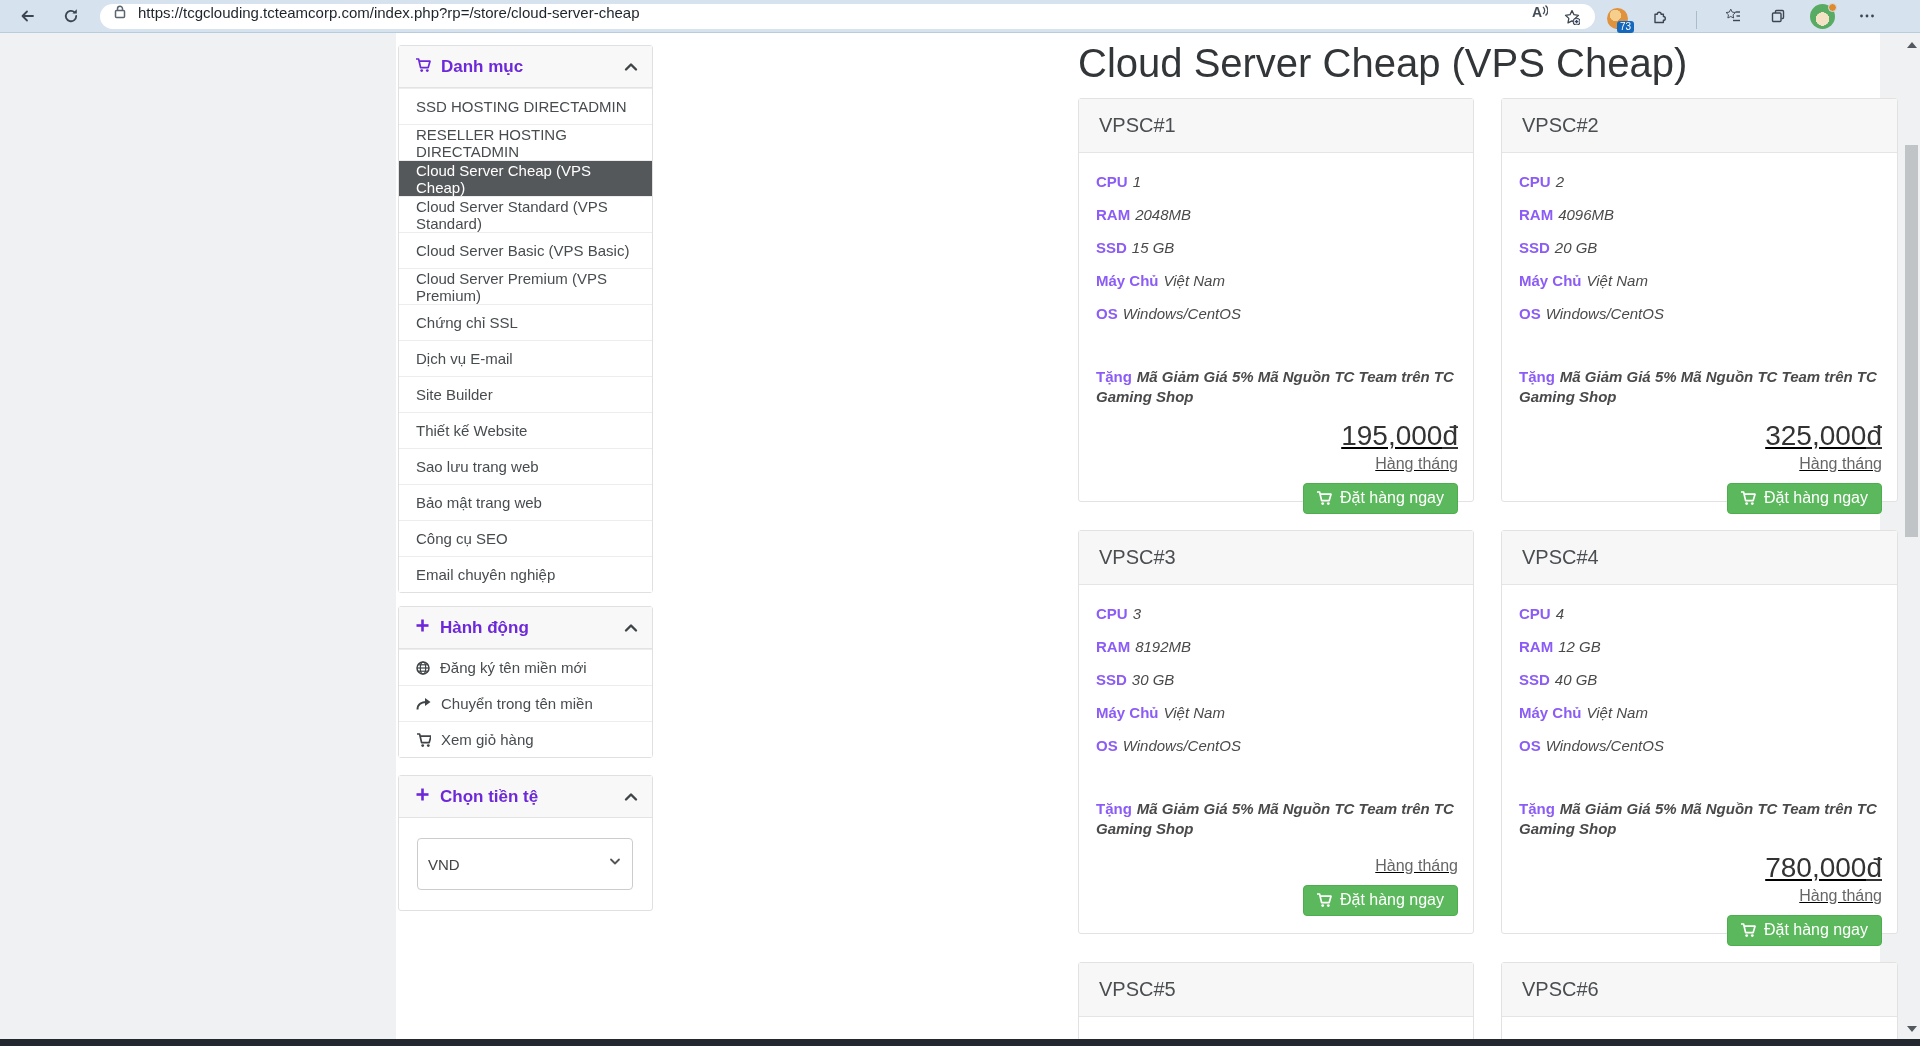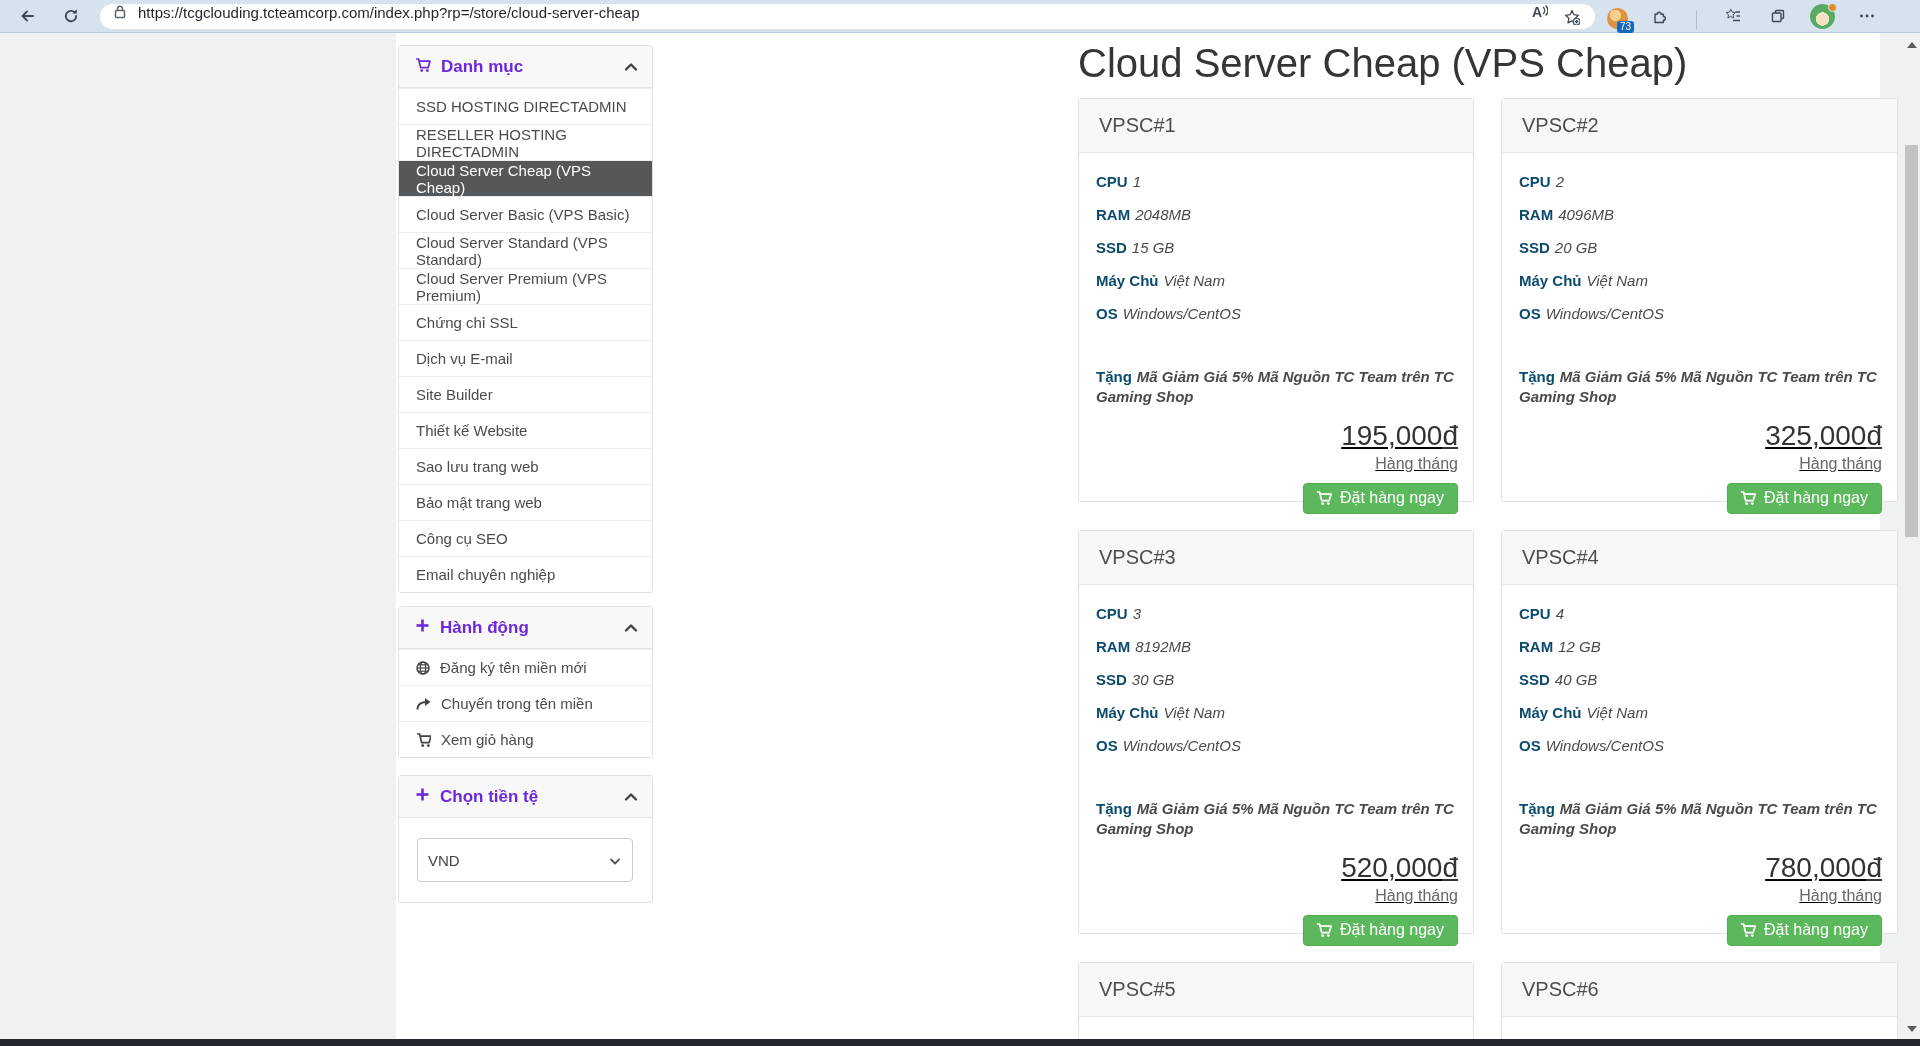--- a/index.html
+++ b/index.html
@@ -47,40 +47,40 @@
   .panel-head .chev { margin-left:auto; color:#3f4447; display:flex; }
   .pitem { height:36px; display:flex; align-items:center; padding:0 10px 0 17px;
     font-size:15px; color:#474c4f; border-top:1px solid #ededed; background:#fff; }
   .pitem:first-of-type { border-top:none; }
   .pitem.active { background:#55585a; color:#ffffff; }
   .pitem .ic { margin-right:10px; color:#3f4447; display:flex; flex:0 0 auto; }
   .panel-cats { top:12px; }
   .panel-actions { top:573px; }
   .panel-currency { top:742px; }
   .currency-body { padding:20px 18px; }
-  .currency-body select { width:216px; height:44px; border:1px solid #ccc; border-radius:4px;
+  .currency-body select { width:216px; height:52px; border:1px solid #ccc; border-radius:4px;
     font-size:15px; color:#444; padding:0 10px; background:#fff;
     font-family:"Liberation Sans", sans-serif; appearance:none; -webkit-appearance:none;
     background-image:linear-gradient(45deg, transparent 49%, transparent 49%); }
   .sel-wrap { position:relative; width:216px; }
   .sel-wrap .chevd { position:absolute; right:12px; top:15px; pointer-events:none; color:#555; }
 
   
   .page-title { position:absolute; left:682px; top:8px; font-size:40px; font-weight:400;
     color:#333638; letter-spacing:0; }
   .cards { position:absolute; left:682px; top:65px; width:820px; display:grid;
     grid-template-columns:396px 397px; column-gap:27px; row-gap:28px; }
   .card { background:#fff; border:1px solid #e2e2e2; border-radius:3px; height:404px;
     display:flex; flex-direction:column; }
   .card.partial { height:404px; }
   .card-head { height:54px; flex:0 0 auto; background:#f7f7f7; border-bottom:1px solid #e5e5e5;
     display:flex; align-items:center; padding-left:20px; font-size:20px; color:#4a4e51; }
   .card-body { padding:19px 15px 0 17px; flex:1; display:flex; flex-direction:column; }
   .spec { font-size:15px; line-height:20px; margin-bottom:13px; color:#454545; }
-  .spec .lb { font-weight:700; color:#0c4a6e; margin-right:5px; }
+  .spec .lb { font-weight:700; color:#8b5cf6; margin-right:5px; }
   .spec em { font-style:italic; color:#4a4a4a; }
   .spec.gift { margin-top:30px; }
   .spec.gift em { font-weight:600; }
   .price-block { margin-top:auto; text-align:right;text-decoration:underline; }
   .price { font-size:28px; color:#333; line-height:32px; }
   .price u { text-decoration:underline; }
   .cycle { font-size:16px; color:#666; margin-top:3px; }
   .order { margin-top:10px; margin-bottom:17px; align-self:flex-end; display:inline-flex;
     align-items:center; gap:8px; background:#5cb85c; border:1px solid #4cae4c; border-radius:4px;
     color:#fff; font-size:16px; font-family:"Liberation Sans", sans-serif;
@@ -246,22 +246,22 @@
         <span class="ttl">Danh mục</span>
         <span class="chev">
             <svg width="14" height="14">
               <use href="#i-chev-up"></use>
             </svg>
           </span>
       </div>
       <div class="pitem">SSD HOSTING DIRECTADMIN</div>
       <div class="pitem">RESELLER HOSTING DIRECTADMIN</div>
       <div class="pitem active">Cloud Server Cheap (VPS Cheap)</div>
+      <div class="pitem">Cloud Server Standard (VPS Standard)</div>
       <div class="pitem">Cloud Server Basic (VPS Basic)</div>
-      <div class="pitem">Cloud Server Standard (VPS Standard)</div>
       <div class="pitem">Cloud Server Premium (VPS Premium)</div>
       <div class="pitem">Chứng chỉ SSL</div>
       <div class="pitem">Dịch vụ E-mail</div>
       <div class="pitem">Site Builder</div>
       <div class="pitem">Thiết kế Website</div>
       <div class="pitem">Sao lưu trang web</div>
       <div class="pitem">Bảo mật trang web</div>
       <div class="pitem">Công cụ SEO</div>
       <div class="pitem">Email chuyên nghiệp</div>
     </div>
@@ -383,21 +383,20 @@
       <div class="card">
         <div class="card-head">VPSC#3</div>
         <div class="card-body">
           <div class="spec"><span class="lb">CPU</span><em>3</em></div>
           <div class="spec"><span class="lb">RAM</span><em>8192MB</em></div>
           <div class="spec"><span class="lb">SSD</span><em>30 GB</em></div>
           <div class="spec"><span class="lb">Máy Chủ</span><em>Việt Nam</em></div>
           <div class="spec"><span class="lb">OS</span><em>Windows/CentOS</em></div>
           <div class="spec gift"><span class="lb">Tặng</span><em>Mã Giảm Giá 5% Mã Nguồn TC Team trên TC Gaming Shop</em></div>
           <div class="price-block">
-            <div class="price"><span>520,000</span><u>đ</u></div>
             <div class="cycle">Hàng tháng</div>
             <button class="order">
               <span>
                   <svg width="16" height="16">
                     <use href="#i-cart"></use>
                   </svg>
                 </span>
               <span>Đặt hàng ngay</span>
             </button>
           </div>

